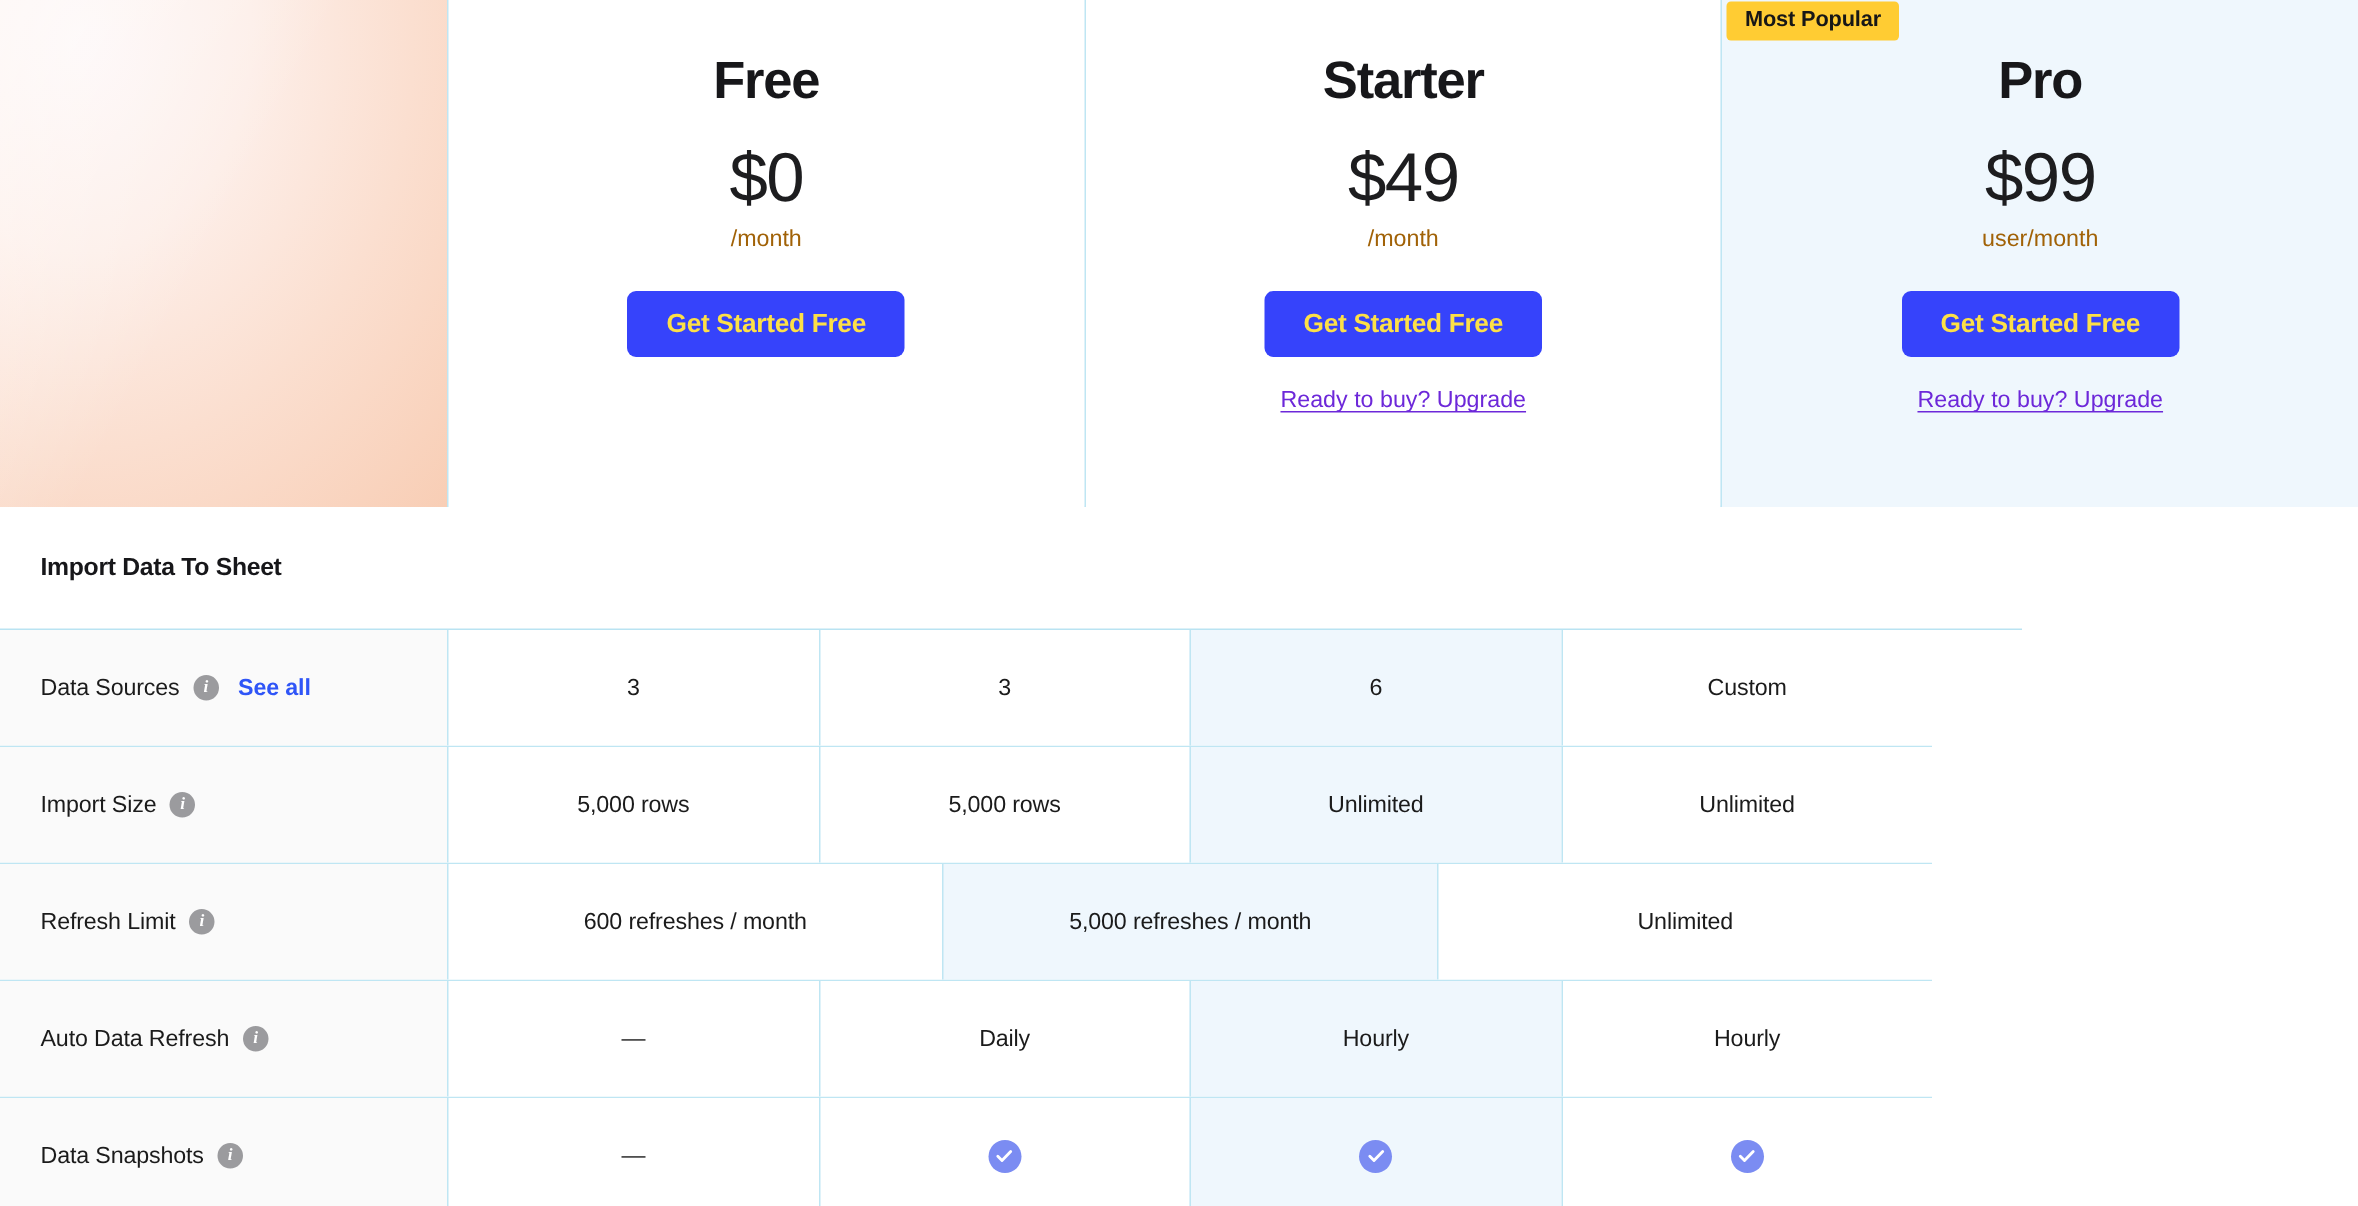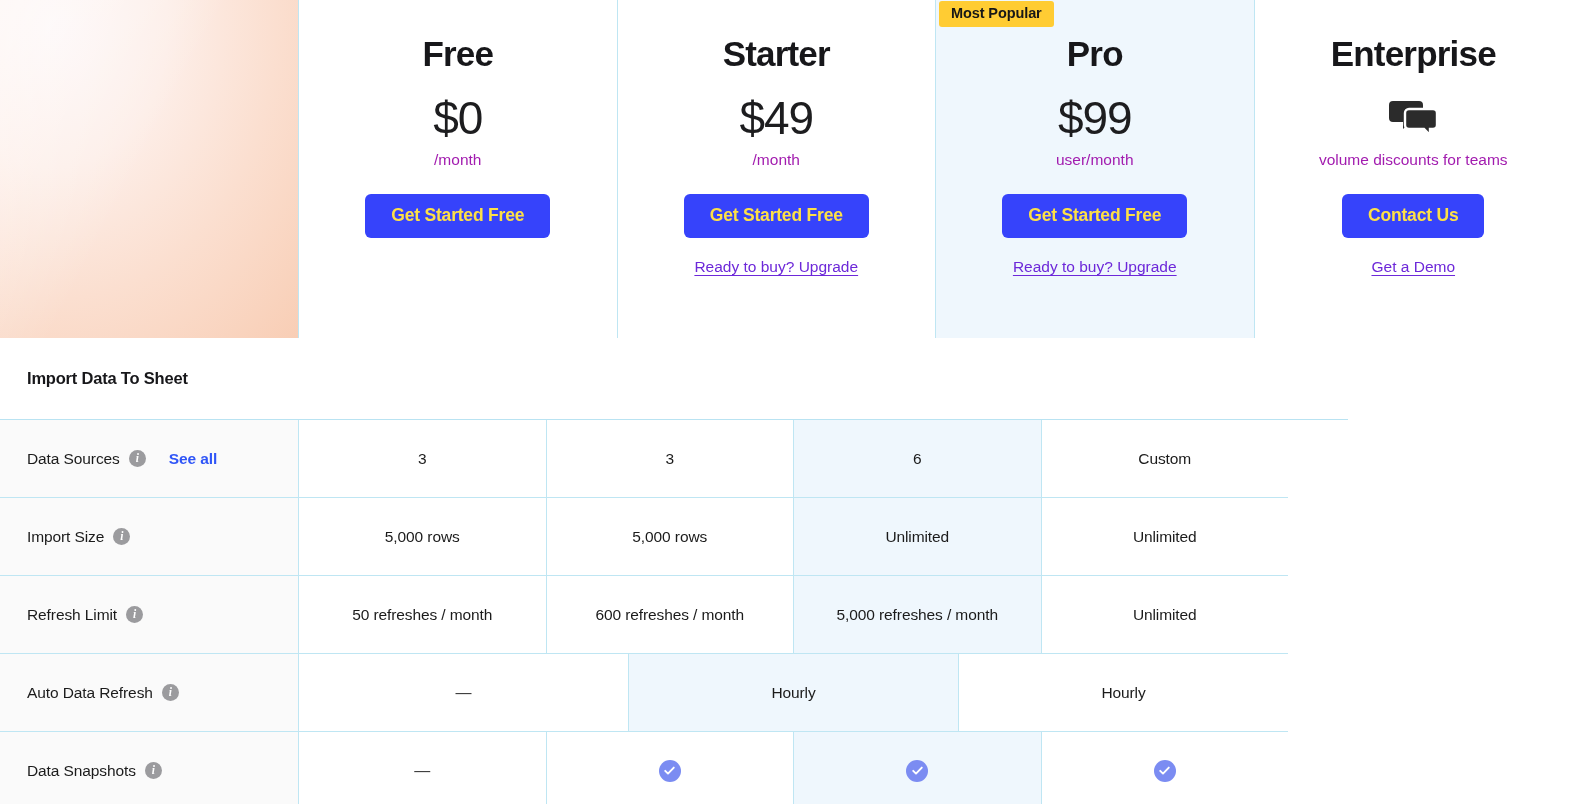--- a/index.html
+++ b/index.html
@@ -96,21 +96,21 @@
   .plan-icon {
     margin-top: 22px;
     height: 50px;
     display: flex;
     align-items: center;
     justify-content: center;
   }
 
   .plan-period {
     font-size: 15.5px;
-    color: #a21caf;
+    color: #a16207;
     margin-top: 9px;
     line-height: 1;
   }
 
   .cta-btn {
     margin-top: 26px;
     background: #3643fb;
     color: #fde047;
     font-size: 17.5px;
     font-weight: bold;
@@ -186,21 +186,21 @@
     font-family: "Liberation Serif", serif;
     line-height: 1;
   }
 
   .see-all {
     color: #2f55f7;
     font-size: 15.5px;
     font-weight: bold;
     text-decoration: none;
     cursor: pointer;
-    margin-left: 14px;
+    margin-left: 4px;
   }
 
   .feature-cell {
     flex: 1 1 0;
     display: flex;
     align-items: center;
     justify-content: center;
     border-left: 1px solid #bfe6f3;
     font-size: 15.5px;
     color: #1b1b1b;
@@ -248,32 +248,20 @@
 
     <div class="plan-col featured">
       <div class="badge">Most Popular</div>
       <div class="plan-name">Pro</div>
       <div class="plan-price">$99</div>
       <div class="plan-period">user/month</div>
       <button class="cta-btn">Get Started Free</button>
       <a class="cta-sub">Ready to buy? Upgrade</a>
     </div>
 
-    <div class="plan-col">
-      <div class="plan-name">Enterprise</div>
-      <div class="plan-icon">
-        <svg width="48" height="40" viewBox="0 0 48 40" aria-hidden="true">
-          <path d="M4 3 h26 a4 4 0 0 1 4 4 v13 a4 4 0 0 1 -4 4 h-9 l-7 7 v-7 h-10 a4 4 0 0 1 -4 -4 v-13 a4 4 0 0 1 4 -4 z" fill="#2b2b2b"></path>
-          <path d="M20 11 h24 a4 4 0 0 1 4 4 v12 a4 4 0 0 1 -4 4 h-3 v6 l-6 -6 h-15 a4 4 0 0 1 -4 -4 v-12 a4 4 0 0 1 4 -4 z" fill="#2b2b2b" stroke="#ffffff" stroke-width="2.4"></path>
-        </svg>
-      </div>
-      <div class="plan-period">volume discounts for teams</div>
-      <button class="cta-btn">Contact Us</button>
-      <a class="cta-sub">Get a Demo</a>
-    </div>
   </div>
 
   <div class="section-header">Import Data To Sheet</div>
 
   <div class="feature-row">
     <div class="feature-label">
       <span>Data Sources</span>
       <span class="info-icon">i</span>
       <a class="see-all">See all</a>
     </div>
@@ -292,34 +280,34 @@
     <div class="feature-cell">5,000 rows</div>
     <div class="feature-cell featured">Unlimited</div>
     <div class="feature-cell">Unlimited</div>
   </div>
 
   <div class="feature-row">
     <div class="feature-label">
       <span>Refresh Limit</span>
       <span class="info-icon">i</span>
     </div>
-    <div class="feature-cell">50 refreshes / month</div>
     <div class="feature-cell">600 refreshes / month</div>
     <div class="feature-cell featured">5,000 refreshes / month</div>
     <div class="feature-cell">Unlimited</div>
   </div>
 
   <div class="feature-row">
     <div class="feature-label">
       <span>Auto Data Refresh</span>
       <span class="info-icon">i</span>
     </div>
     <div class="feature-cell">
       <span class="dash">—</span>
     </div>
+    <div class="feature-cell">Daily</div>
     <div class="feature-cell featured">Hourly</div>
     <div class="feature-cell">Hourly</div>
   </div>
 
   <div class="feature-row">
     <div class="feature-label">
       <span>Data Snapshots</span>
       <span class="info-icon">i</span>
     </div>
     <div class="feature-cell">

